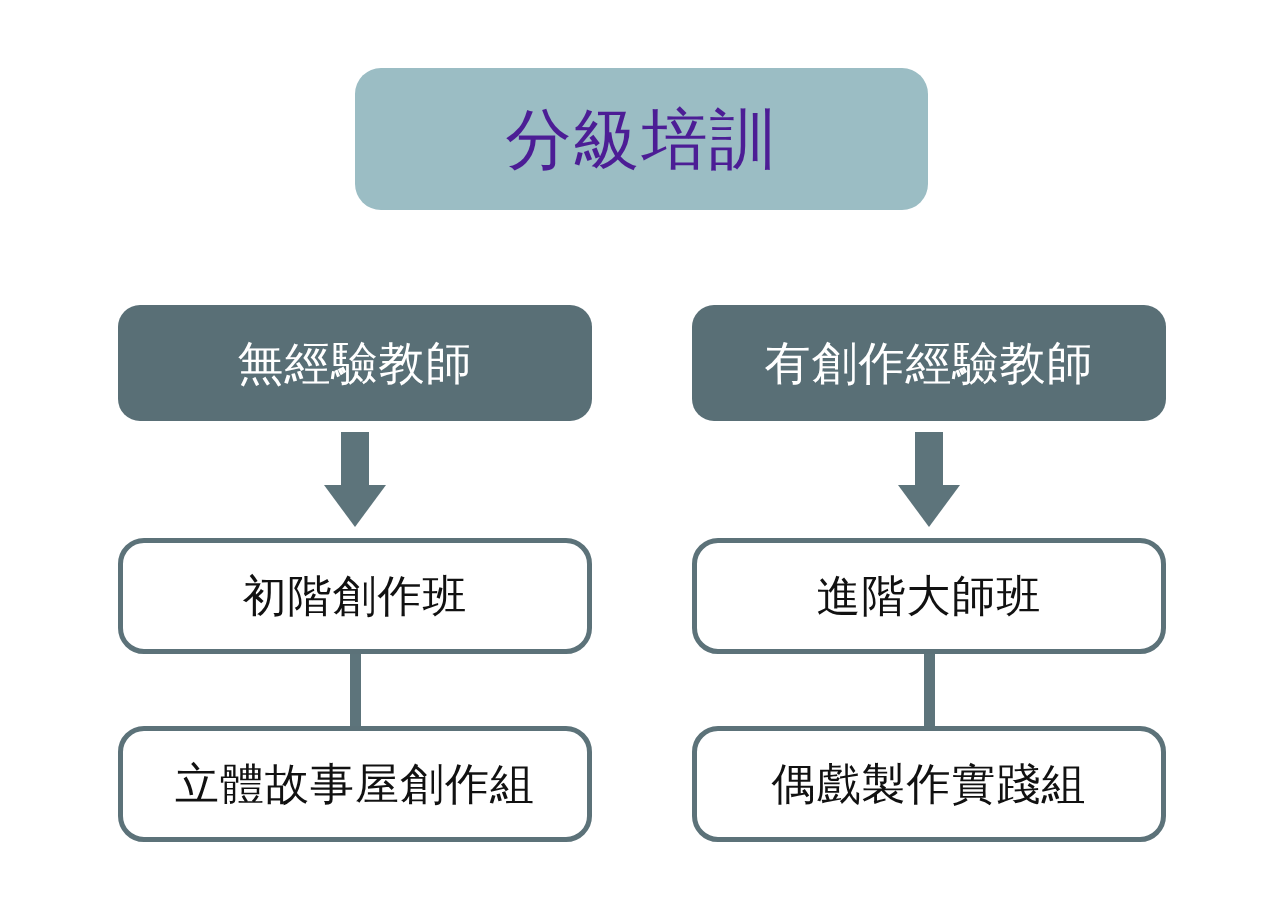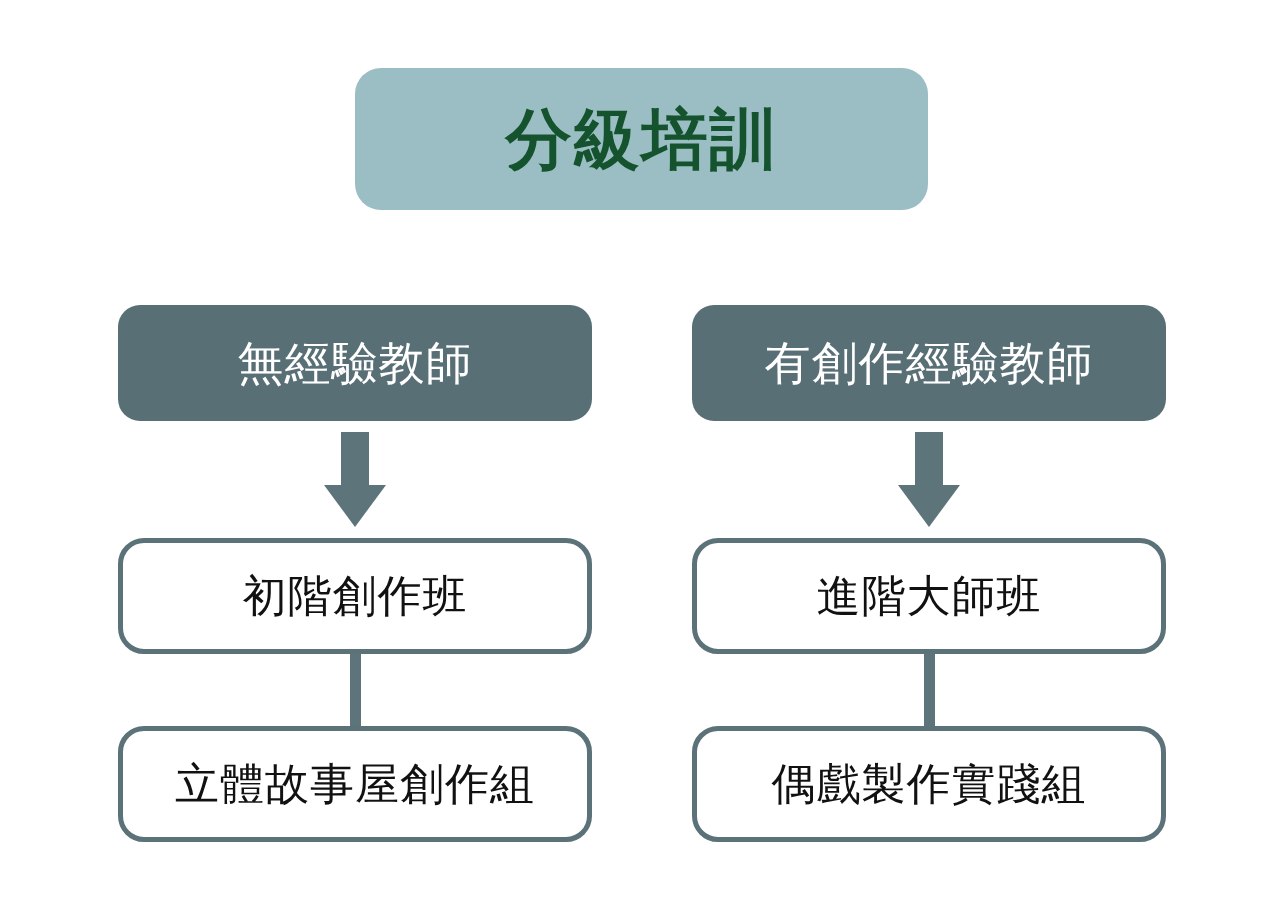--- a/index.html
+++ b/index.html
@@ -27,25 +27,25 @@
     top: 68px;
     width: 573px;
     height: 142px;
     background: #9bbdc4;
     border-radius: 26px;
     display: flex;
     align-items: center;
     justify-content: center;
   }
   .title-text {
-    color: #14532d;
+    color: #4c1d95;
     font-size: 66px;
     line-height: 1;
     letter-spacing: 2px;
-    font-weight: 700;
+    font-weight: 400;
     white-space: nowrap;
   }
 
   
   .column {
     position: absolute;
     top: 305px;
     width: 474px;
   }
   .column.left  { left: 118px; }

